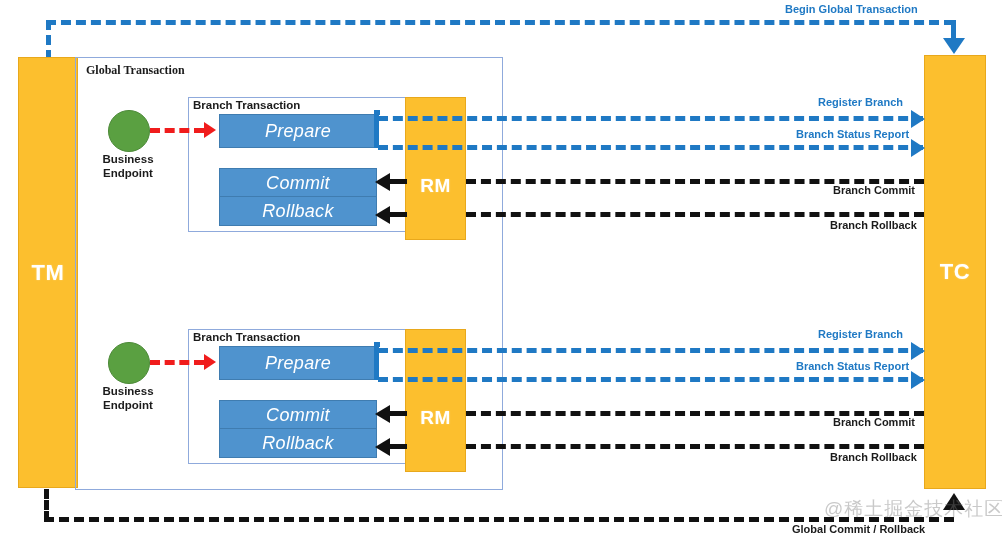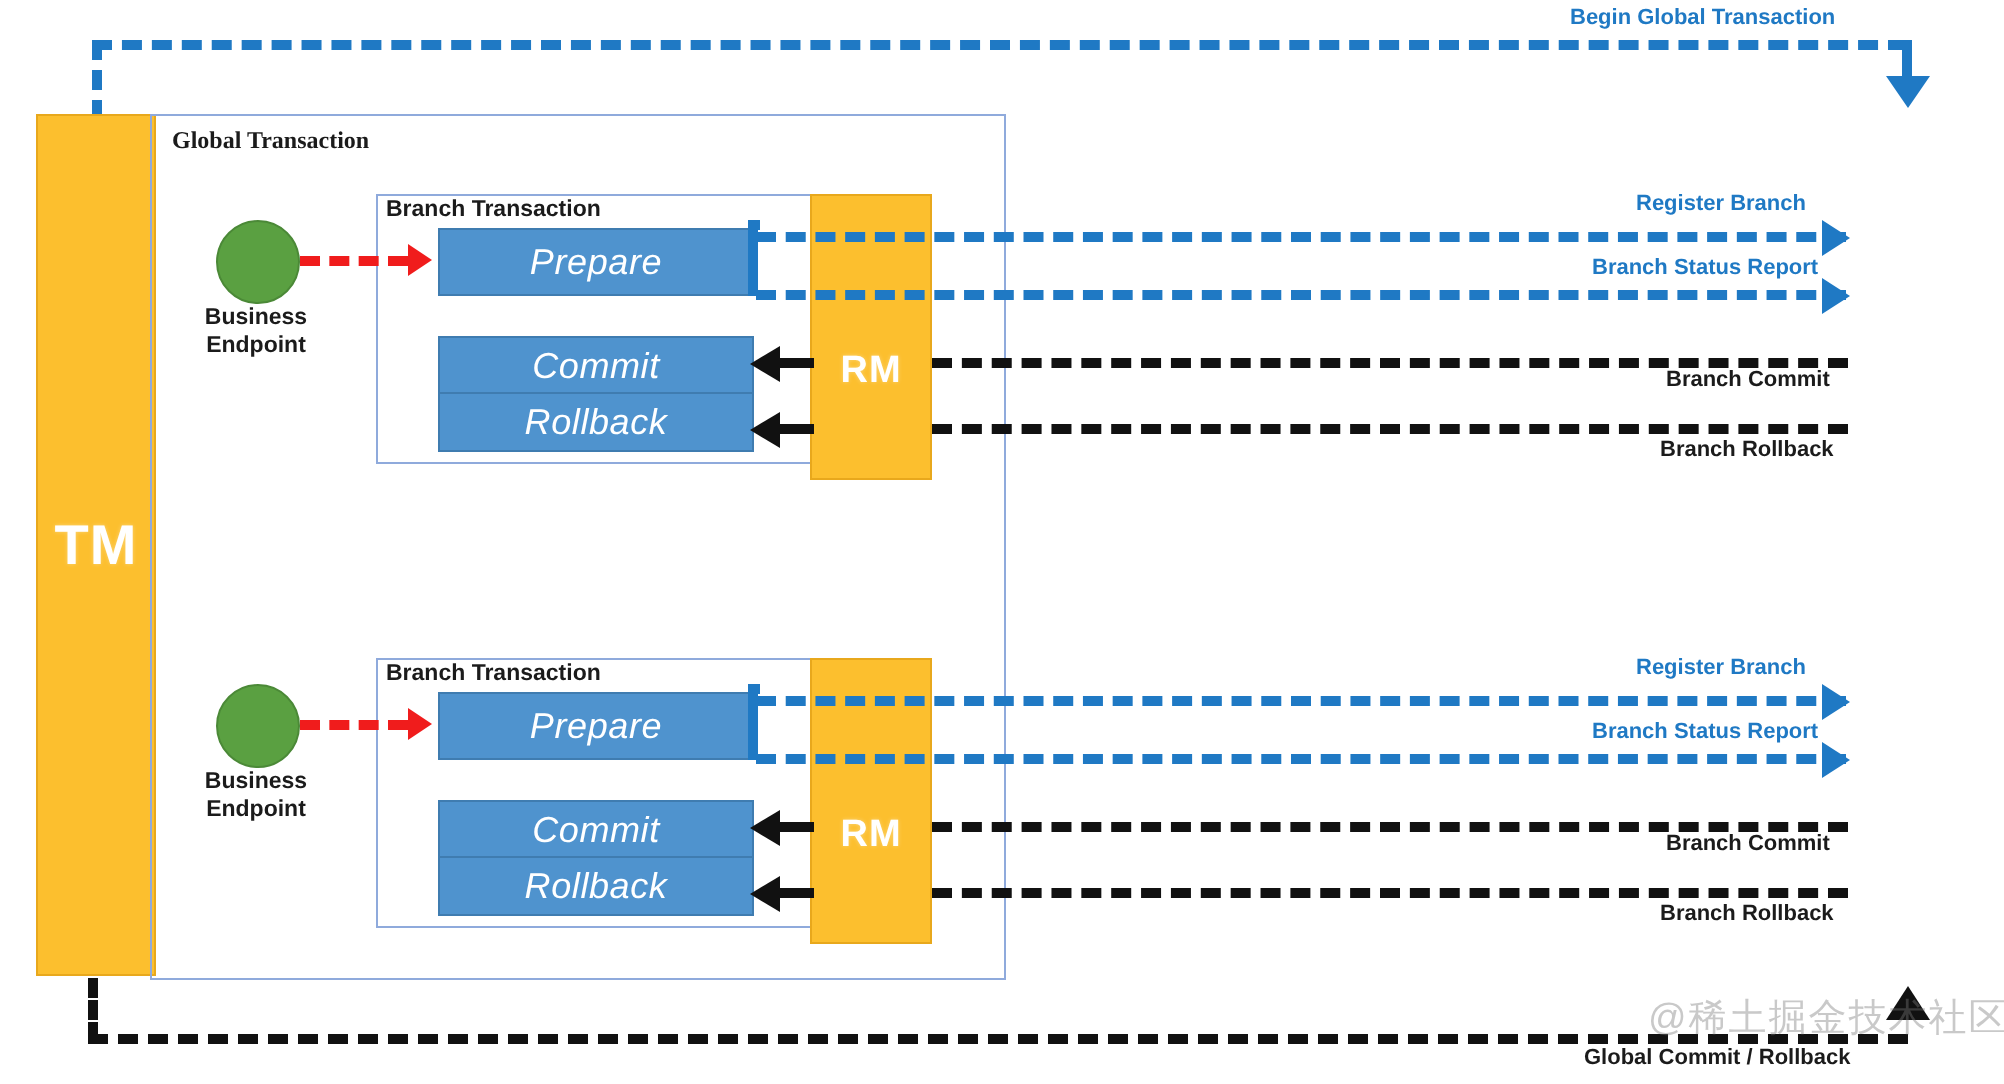--- a/index.html
+++ b/index.html
@@ -20,21 +20,21 @@
   .bar{
     position:absolute;
     background:#fcbf2e;
     border:1px solid #e8a81c;
     display:flex;
     align-items:center;
     justify-content:center;
   }
   .bar .bar-label{
     color:#ffffff;
-    font-size:28px;
+    font-size:22px;
     font-weight:700;
     letter-spacing:.5px;
     text-shadow:0 0 2px rgba(255,255,255,.35);
   }
   #tm-bar{left:18px;  top:57px; width:58px;  height:429px;}
   #tc-bar{left:924px; top:55px; width:60px;  height:432px;}
   .rm-bar{width:59px; height:141px;}
   #rm-bar-1{left:405px; top:97px;}
   #rm-bar-2{left:405px; top:329px;}
   .rm-bar .bar-label{font-size:19px;margin-top:34px;}
@@ -194,20 +194,23 @@
   <div class="v-dash blue abs" style="left:46px; top:20px; height:40px;"></div>
   <div class="h-dash blue abs" style="left:46px; top:20px; width:908px;"></div>
   <div class="v-dash blue abs" style="left:951px; top:20px; height:20px;"></div>
   <div class="arrow-down-blue" style="left:943px; top:38px;"></div>
   <div class="flow-label blue-t" style="left:785px; top:3px;">Begin Global Transaction</div>
 
   <div class="bar" id="tm-bar">
     <span class="bar-label">TM</span>
   </div>
 
+  <div class="bar" id="tc-bar">
+    <span class="bar-label">TC</span>
+  </div>
 
   <div class="container-box" id="global-tx-box"></div>
   <div class="box-title" id="global-tx-title">Global Transaction</div>
 
   <div class="container-box branch-tx-box" id="branch-tx-box-1"></div>
   <div class="box-title" id="branch-tx-title-1">Branch Transaction</div>
 
   <div class="endpoint-circle" id="endpoint-circle-1"></div>
   <div class="endpoint-label" id="endpoint-label-1">
     <div>Business</div>

